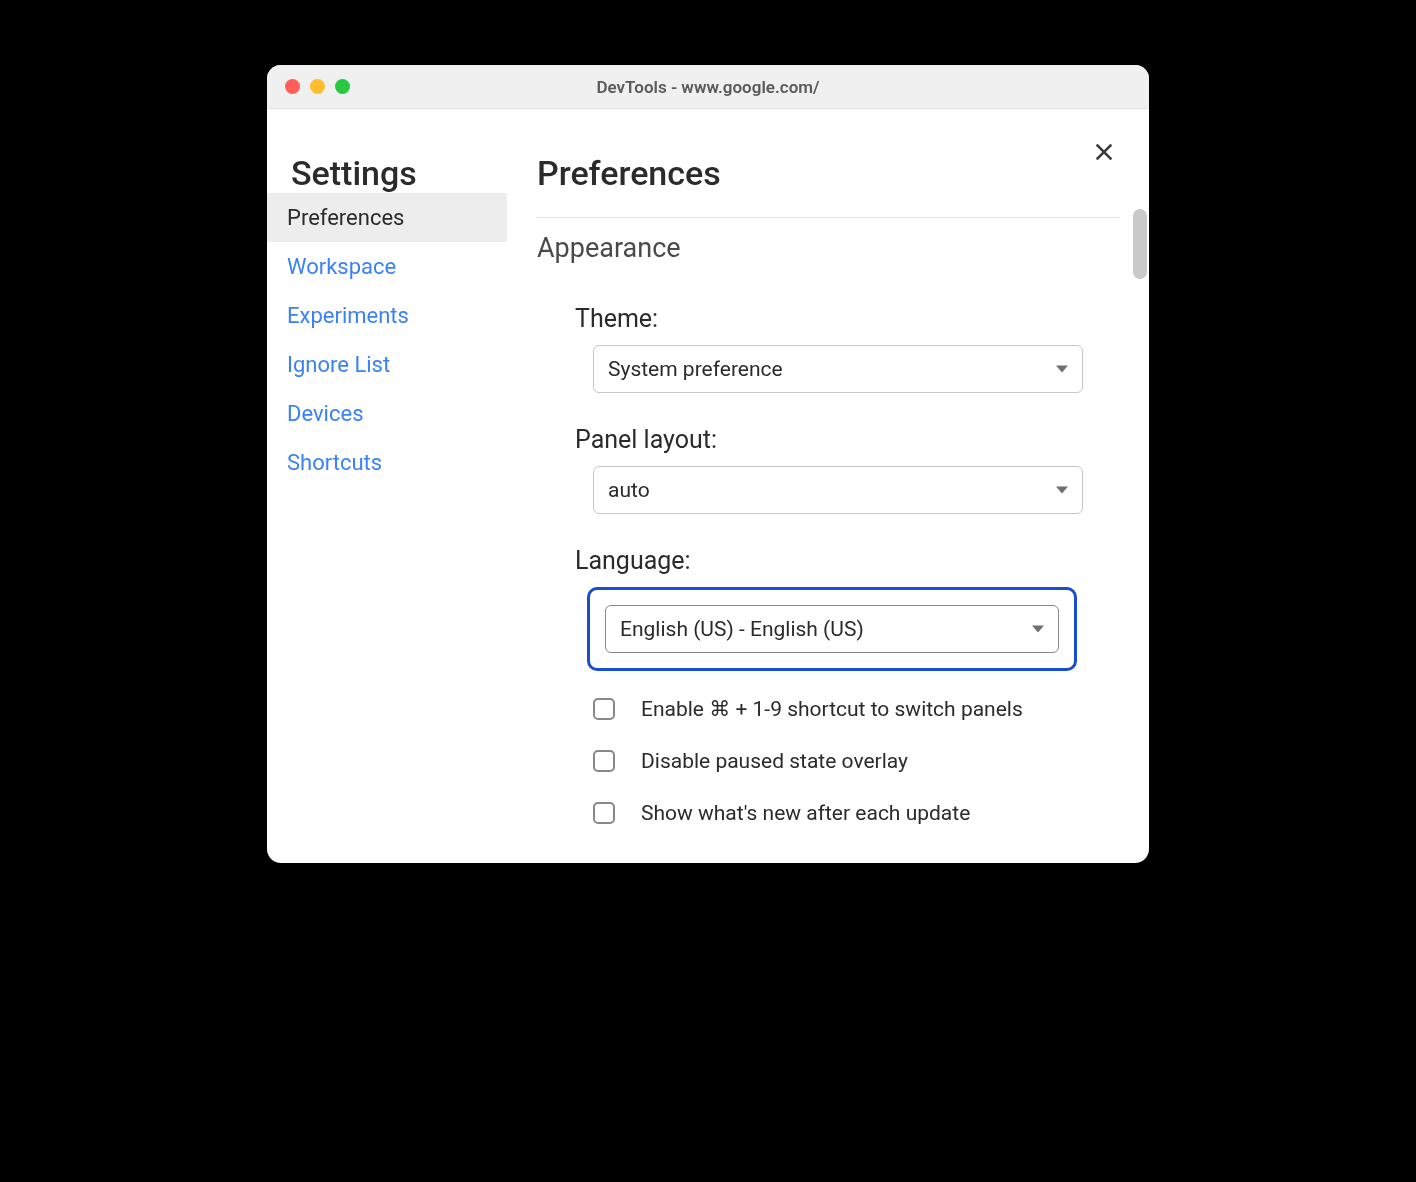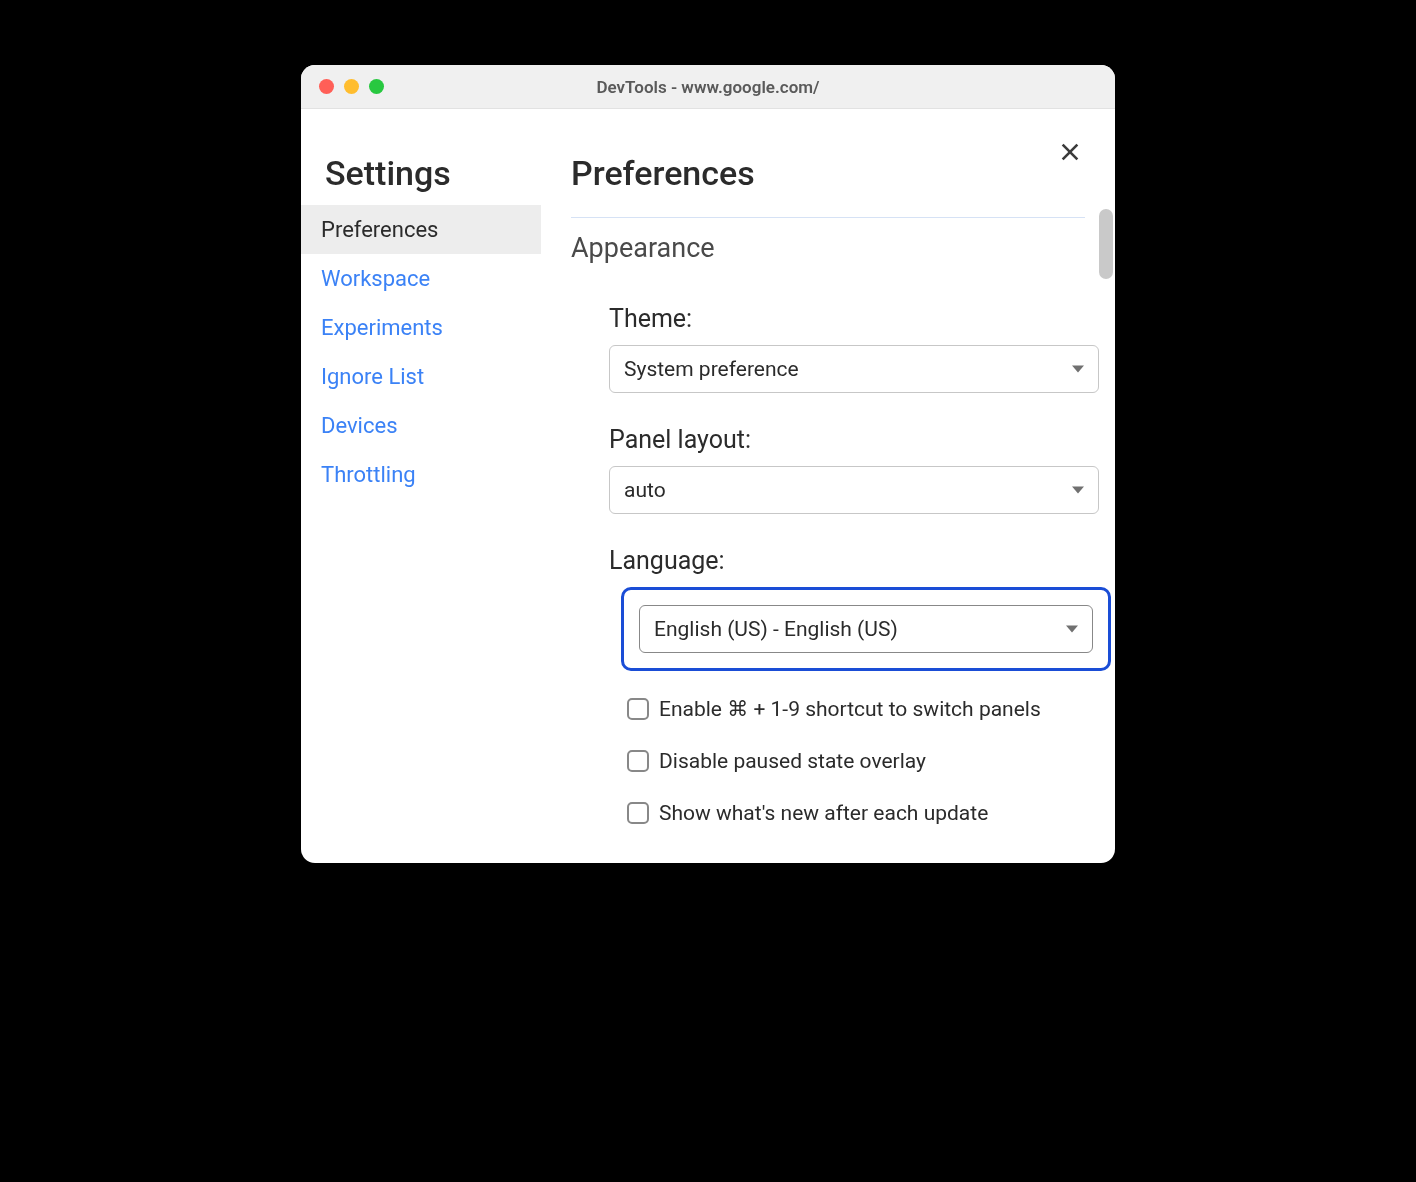--- a/index.html
+++ b/index.html
@@ -11,21 +11,21 @@
       font-family: -apple-system, BlinkMacSystemFont, "Segoe UI", Roboto, Helvetica, Arial, sans-serif;
       background: #000;
       width: 1416px;
       height: 1182px;
       display: flex;
       align-items: flex-start;
       justify-content: center;
       padding-top: 65px;
     }
     .window {
-      width: 814px;
+      width: 882px;
       height: 798px;
       background: #fff;
       border-radius: 14px;
       box-shadow: 0 20px 60px rgba(0,0,0,0.5);
       overflow: hidden;
       display: flex;
       flex-direction: column;
     }
     .titlebar {
       height: 44px;
@@ -82,21 +82,21 @@
     }
     .sidebar {
       width: 240px;
       padding-top: 44px;
       flex-shrink: 0;
     }
     .sidebar-title {
       font-size: 34px;
       font-weight: 500;
       color: #2b2b2b;
-      padding: 0 24px 12px 24px;
+      padding: 0 24px 0 24px;
     }
     .sidebar-item {
       font-size: 22px;
       padding: 12px 20px;
       color: #3b82f6;
       cursor: pointer;
     }
     .sidebar-item.active {
       background: #ededed;
       color: #2b2b2b;
@@ -129,20 +129,21 @@
     }
     .field-label {
       font-size: 25px;
       color: #2b2b2b;
       margin-bottom: 12px;
     }
     .select-wrap {
       position: relative;
       width: 490px;
       margin-bottom: 32px;
+      margin-left: 18px;
     }
     .select-box {
       width: 100%;
       height: 48px;
       border: 1px solid #c7c7c7;
       border-radius: 6px;
       background: #fff;
       padding: 0 40px 0 14px;
       font-size: 21px;
       color: #2b2b2b;
@@ -168,21 +169,21 @@
       border-radius: 10px;
       margin-left: 12px;
       margin-bottom: 26px;
     }
     .select-wrap.focused .select-box {
       border: 1px solid #888;
     }
     .checkbox-row {
       display: flex;
       align-items: center;
-      gap: 10px;
+      gap: 26px;
       padding-left: 18px;
       margin-bottom: 28px;
     }
     .checkbox-box {
       width: 22px;
       height: 22px;
       border: 2px solid #888;
       border-radius: 5px;
       flex-shrink: 0;
       background: #fff;
@@ -223,21 +224,21 @@
     </div>
 
     <div class="sidebar">
       <div class="sidebar-title">Settings</div>
       <div id="sidebar-items">
           <div class="sidebar-item active">Preferences</div>
           <div class="sidebar-item">Workspace</div>
           <div class="sidebar-item">Experiments</div>
           <div class="sidebar-item">Ignore List</div>
           <div class="sidebar-item">Devices</div>
-          <div class="sidebar-item">Throttling</div>
+          <div class="sidebar-item">Shortcuts</div>
         </div>
     </div>
 
     <div class="main">
       <div class="main-title">Preferences</div>
       <hr class="section-divider">
       <div class="section-title">Appearance</div>
 
       <div class="settings-block">
 

